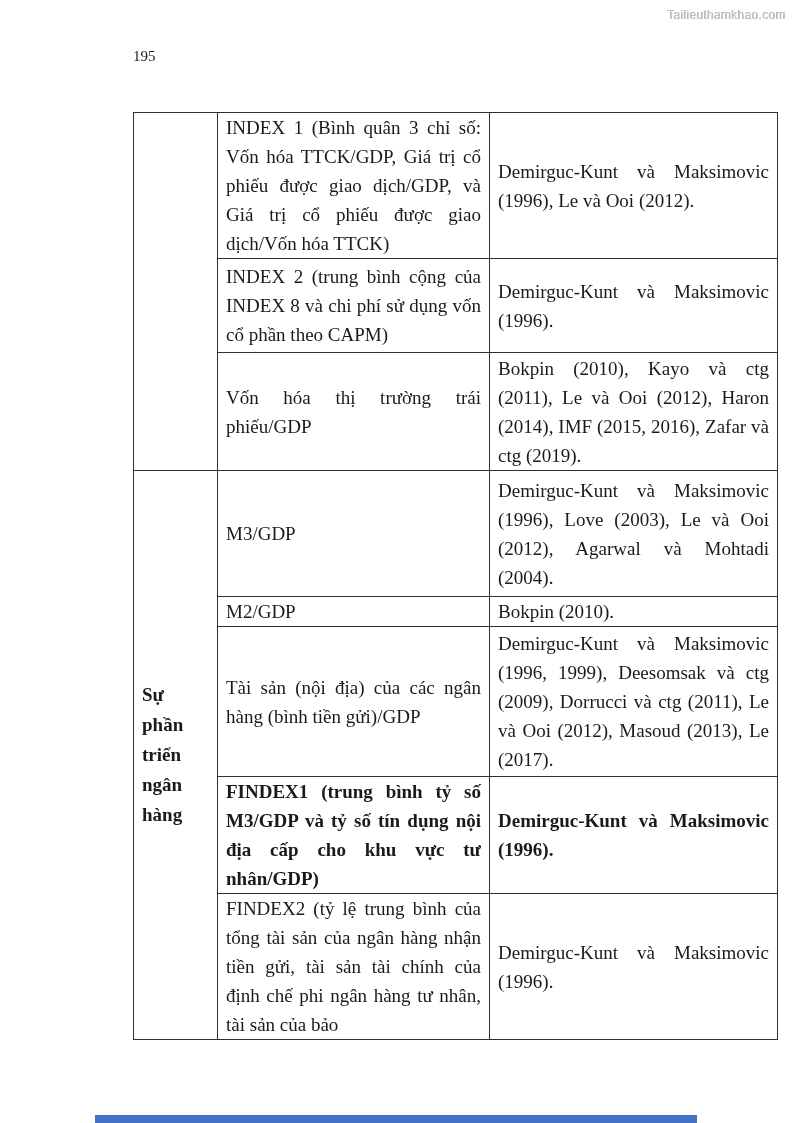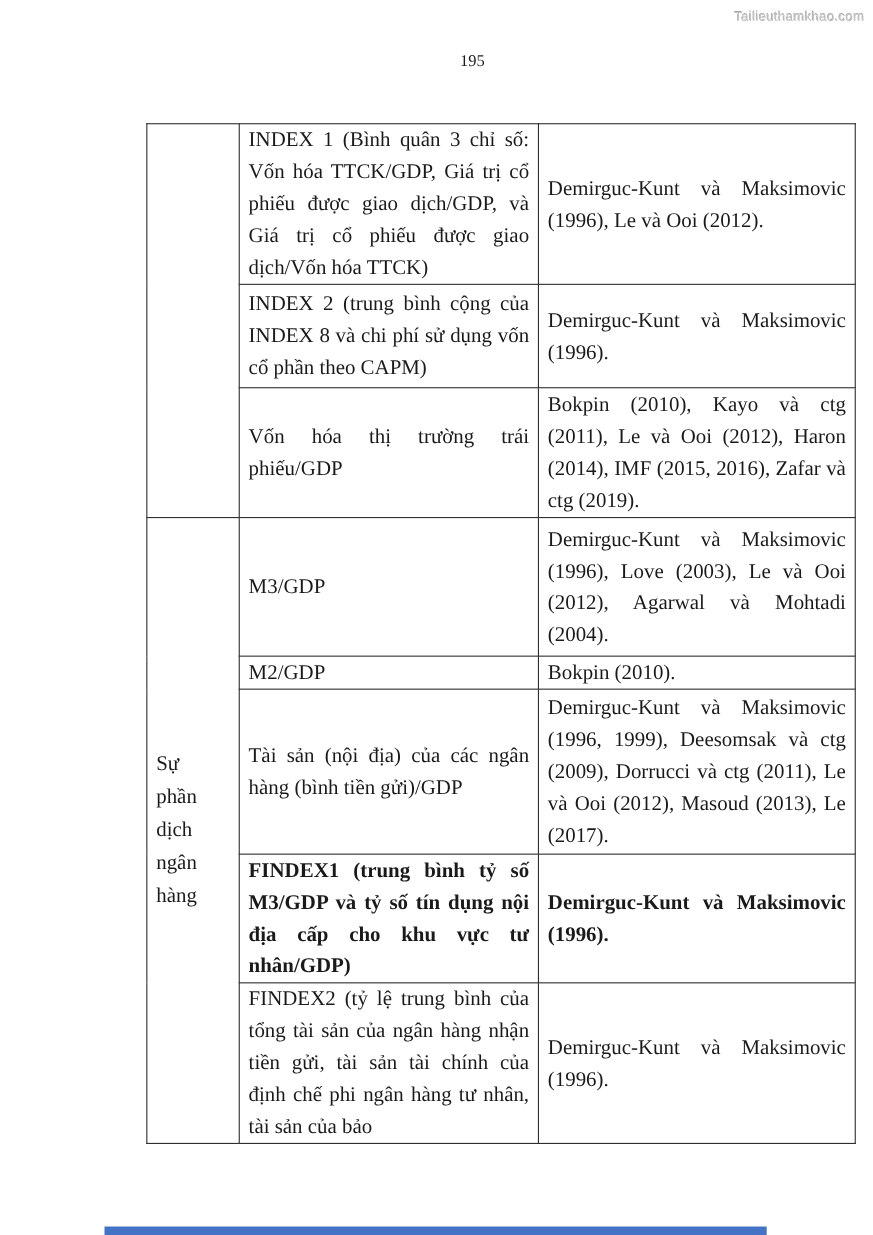--- a/index.html
+++ b/index.html
@@ -13,41 +13,41 @@
   }
   .watermark{
     position:absolute;top:8px;right:8px;
     font-family:"Liberation Sans","DejaVu Sans",sans-serif;
     font-size:12px;color:#c2c2c2;
     text-shadow:1px 1px 0 #ffffff, -0.5px -0.5px 0 #a8a8a8;
     letter-spacing:0.3px;
   }
   .page-number{
     position:absolute;top:48px;left:133px;width:593px;
-    text-align:center;font-size:15px;
+    text-align:left;font-size:15px;
   }
   table.ref-table{
     position:absolute;top:112px;left:133px;
     border-collapse:collapse;
     table-layout:fixed;
     width:593px;
     font-size:19px;
     line-height:29px;
   }
   table.ref-table td{
     border:1px solid #2e2e2e;
     padding:0 8px;
     vertical-align:middle;
     overflow:hidden;
   }
   td.col-label{width:67px;padding:0 4px;}
   td.col-indicator{width:255px;text-align:justify;}
   td.col-source{width:271px;text-align:justify;}
   td.group-label{
-    font-weight:normal;
+    font-weight:bold;
     vertical-align:middle;
   }
   td.group-label .label-line{display:block;line-height:30px;}
   .footer-bar{
     position:absolute;
     left:95px;top:1115px;
     width:602px;height:8px;
     background:#4472c4;
   }
 </style>
@@ -70,21 +70,21 @@
     <td class="col-source">Demirguc-Kunt và Maksimovic (1996).</td>
   </tr>
   <tr style="height:118px;">
     <td class="col-indicator">Vốn hóa thị trường trái phiếu/GDP</td>
     <td class="col-source">Bokpin (2010), Kayo và ctg (2011), Le và Ooi (2012), Haron (2014), IMF (2015, 2016), Zafar và ctg (2019).</td>
   </tr>
   <tr style="height:126px;">
     <td class="col-label group-label" rowspan="5">
       <span class="label-line">Sự</span>
       <span class="label-line">phần</span>
-      <span class="label-line">dịch</span>
+      <span class="label-line">triển</span>
       <span class="label-line">ngân</span>
       <span class="label-line">hàng</span>
     </td>
     <td class="col-indicator">M3/GDP</td>
     <td class="col-source">Demirguc-Kunt và Maksimovic (1996), Love (2003), Le và Ooi (2012), Agarwal và Mohtadi (2004).</td>
   </tr>
   <tr style="height:30px;">
     <td class="col-indicator">M2/GDP</td>
     <td class="col-source">Bokpin (2010).</td>
   </tr>

